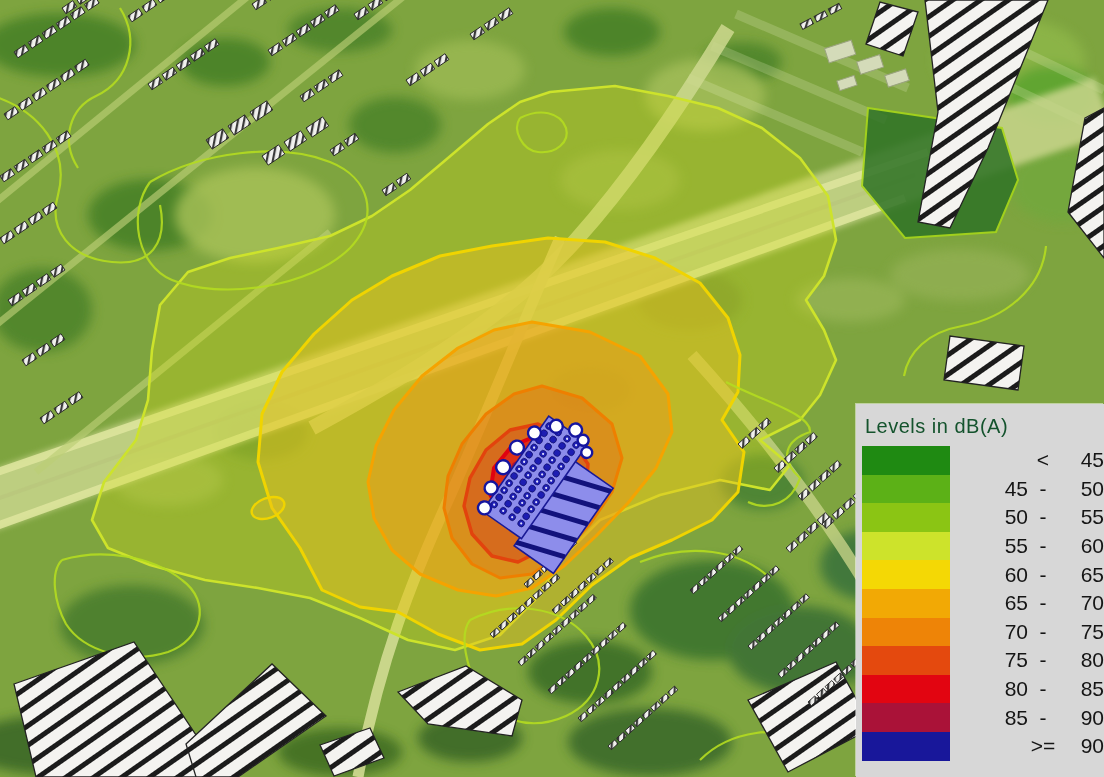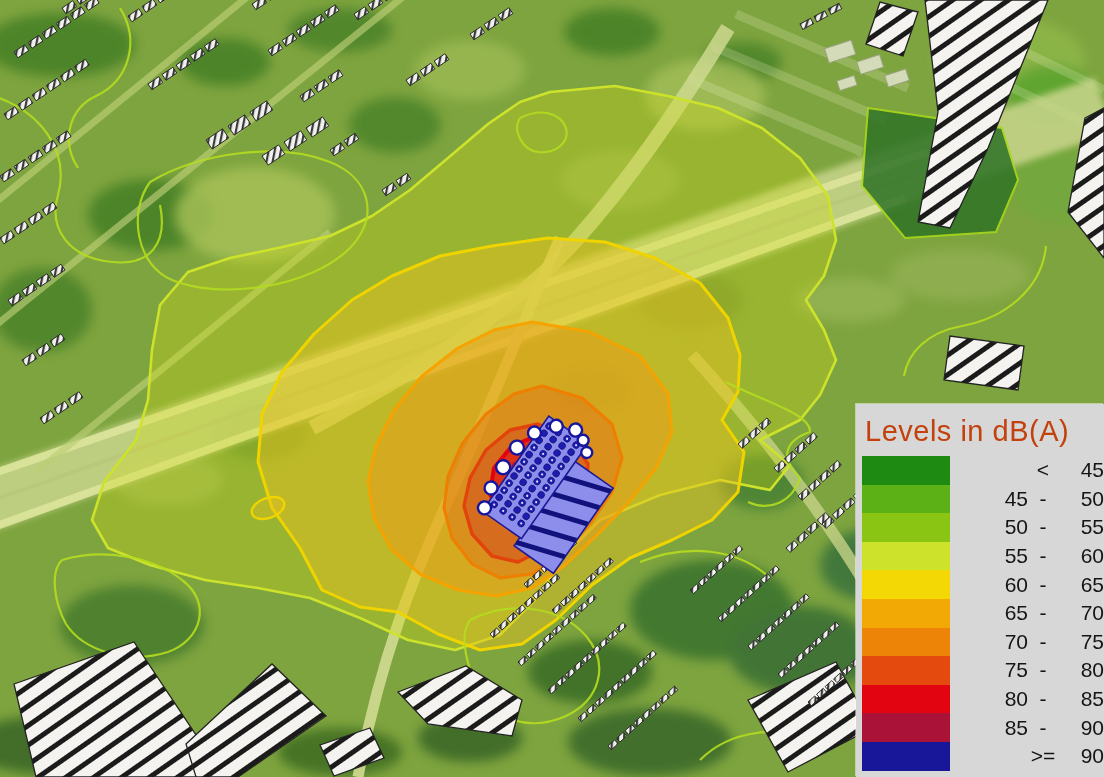--- a/index.html
+++ b/index.html
@@ -2,21 +2,21 @@
 <html><head>
 <meta charset="utf-8">
 <style>
   html,body{margin:0;padding:0;background:#777;}
   #stage{position:relative;width:1104px;height:777px;overflow:hidden;
          font-family:"Liberation Sans",sans-serif;background:#7ea43f;}
   #map{position:absolute;left:0;top:0;}
   
   .legend{position:absolute;left:856px;top:404px;width:248px;height:373px;
           background:#d7d7d7;box-shadow:-1px -1px 0 rgba(255,255,255,.5);}
-  .legend-title{font-size:29px;color:#c2410c;padding:11px 6px 8px 9px;letter-spacing:.5px;}
+  .legend-title{font-size:20px;color:#14532d;padding:11px 6px 8px 9px;letter-spacing:.5px;}
   .lrow{display:flex;align-items:center;height:28.6px;}
   .sw{width:88px;height:100%;margin-left:6px;flex:none;}
   .lab{display:flex;align-items:center;font-size:21px;color:#151515;margin-left:32px;}
   .lab .lo{width:46px;text-align:right;}
   .lab .md{width:30px;text-align:center;}
   .lab .hi{width:46px;text-align:right;}
 </style>
 </head>
 <body>
 

